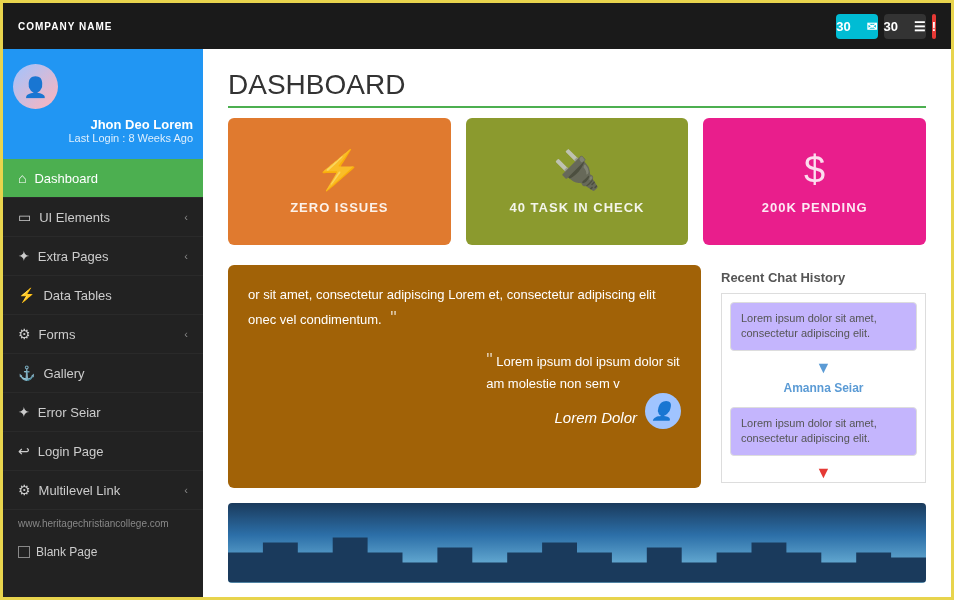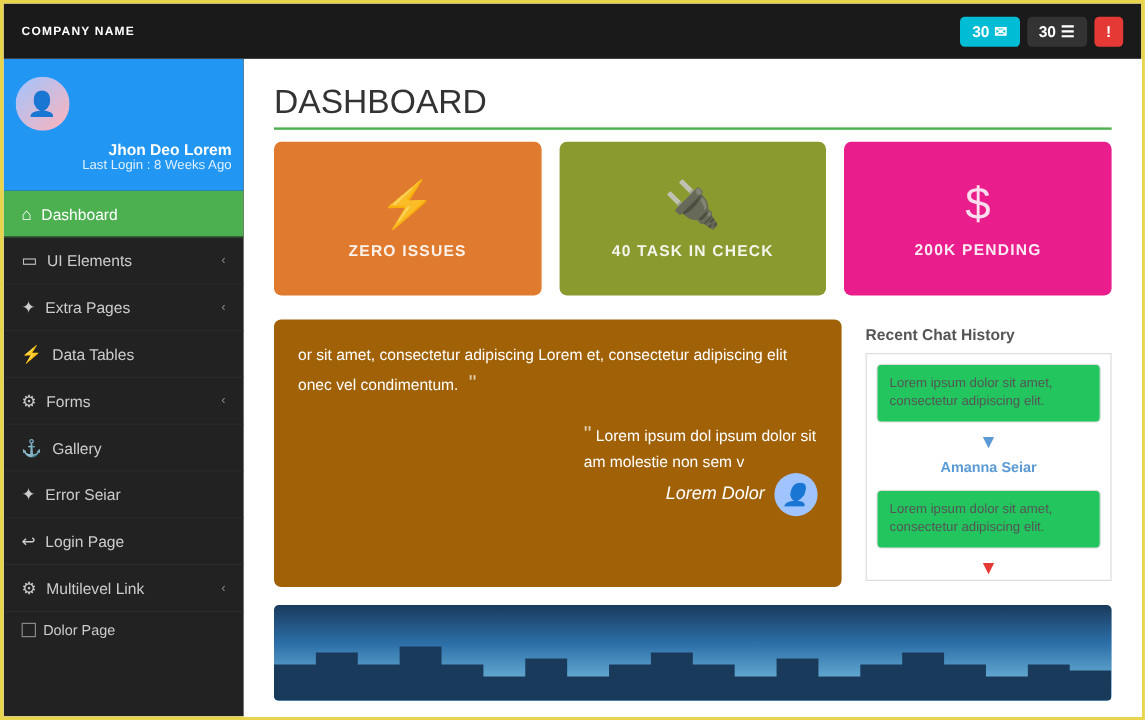--- a/index.html
+++ b/index.html
@@ -22,24 +22,24 @@
       letter-spacing: 1px;
     }
     .nav-icons {
       display: flex;
       gap: 6px;
     }
     .nav-badge {
       background: #00bcd4;
       color: white;
       border-radius: 4px;
-      padding: 5px 10px;
-      display: flex;
-      align-items: center;
-      gap: 4px;
+      padding: 5px 0;
+      display: flex;
+      align-items: center;
+      gap: 16px;
       font-size: 13px;
       font-weight: bold;
       cursor: pointer;
     }
     .nav-badge.dark { background: #333; }
     .nav-badge.red { background: #e53935; }
 
     
     .main-layout {
       display: flex;
@@ -201,21 +201,21 @@
       border-radius: 6px;
       padding: 20px 20px 30px;
       color: white;
       font-size: 13px;
       line-height: 1.5;
       position: relative;
     }
     .testimonial-text { margin-bottom: 15px; }
     .testimonial-author {
       display: flex;
-      align-items: center;
+      align-items: flex-end;
       justify-content: flex-end;
       gap: 8px;
       font-style: italic;
       font-size: 15px;
     }
     .author-avatar {
       width: 36px;
       height: 36px;
       border-radius: 50%;
       background: #a0c4ff;
@@ -237,21 +237,21 @@
       margin-bottom: 8px;
       font-weight: bold;
     }
     .chat-scroll {
       background: white;
       border: 1px solid #ddd;
       overflow-y: auto;
       max-height: 260px;
     }
     .chat-bubble {
-      background: #22c55e;
+      background: #c4b5fd;
       border: 1px solid #ddd;
       border-radius: 4px;
       padding: 8px 10px;
       font-size: 11px;
       color: #555;
       line-height: 1.4;
       margin: 8px;
     }
     .chat-sender {
       text-align: center;
@@ -371,23 +371,24 @@
         <span>Login Page</span>
       </div>
     </div>
     <div class="sidebar-item">
       <div class="sidebar-item-left">
         <span class="sidebar-icon">⚙</span>
         <span>Multilevel Link</span>
       </div>
       <span class="sidebar-arrow">‹</span>
     </div>
+    <div class="sidebar-url">www.heritagechristiancollege.com</div>
     <div class="sidebar-blank">
       <span class="checkbox-icon"></span>
-      <span>Dolor Page</span>
+      <span>Blank Page</span>
     </div>
   </div>
 
   <div class="content">
     <h1 class="page-title">DASHBOARD</h1>
     <div class="title-divider"></div>
 
     <div class="stat-cards">
       <div class="stat-card orange">
         <div class="stat-icon">⚡</div>

